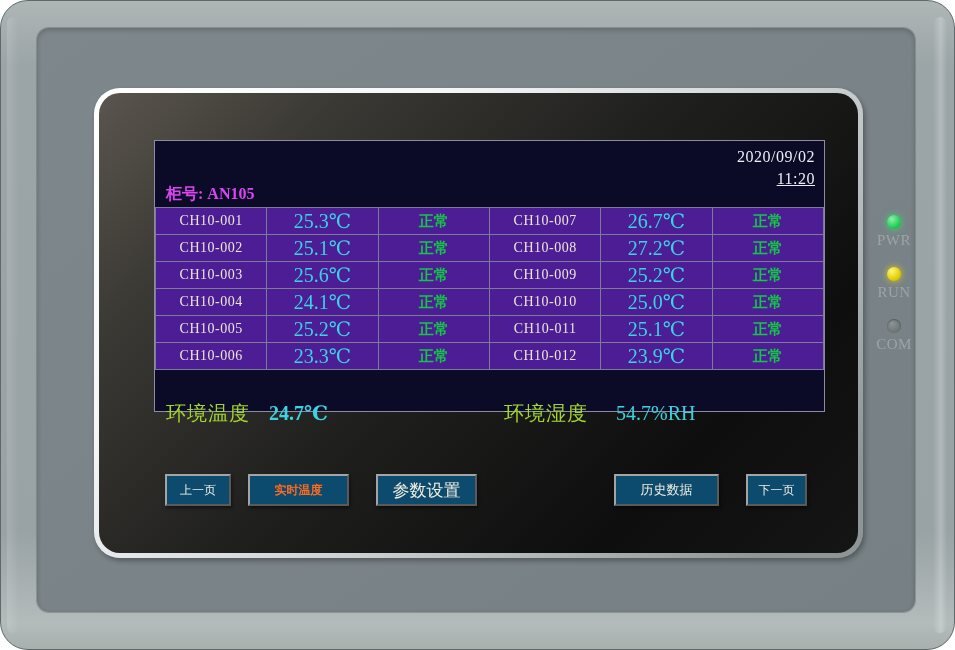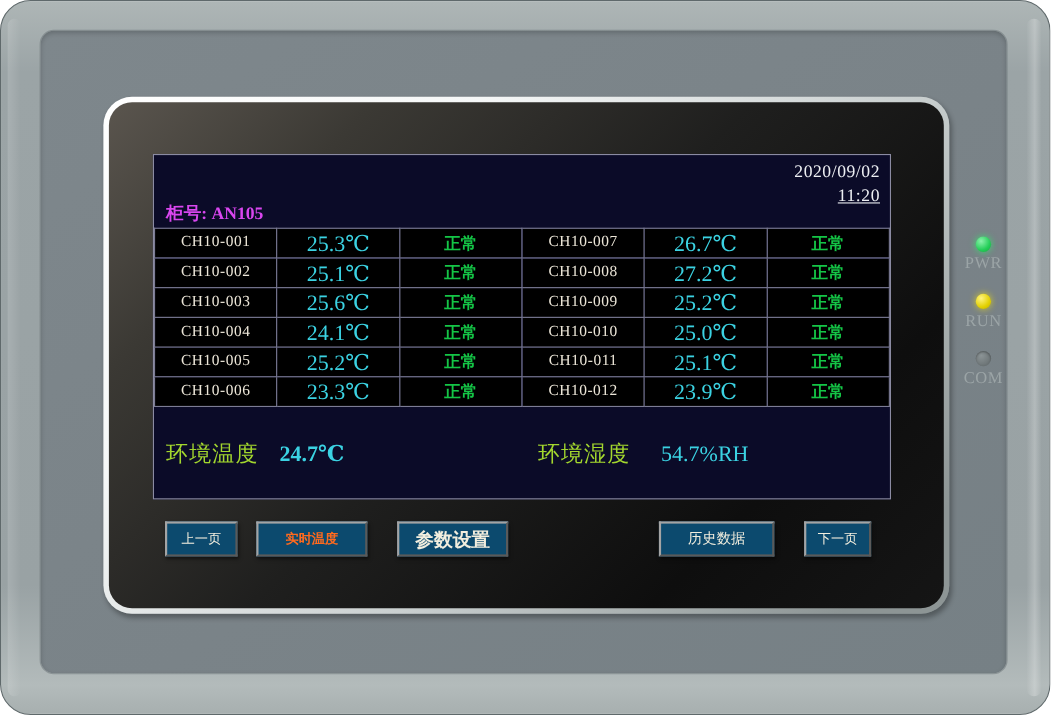--- a/index.html
+++ b/index.html
@@ -36,21 +36,21 @@
     background:linear-gradient(135deg,#ffffff 0%,#f5f7f7 28%,#c9cfcf 60%,#8d9595 92%);
     box-shadow:2px 3px 5px rgba(0,0,0,.30);
   }
   .glass {
     position:absolute; inset:5px; border-radius:21px;
     background:linear-gradient(135deg,#5a554e 0%,#3b3934 20%,#1f1f1e 48%,#0e0e0e 78%,#151515 100%);
     overflow:hidden;
   }
 
   .lcd {
-    position:absolute; left:40px; top:47px; width:671px; height:314px;
+    position:absolute; left:55px; top:47px; width:671px; height:272px;
     background:#0b0b28; border:1px solid #8b8ba2;
     font-family:"Liberation Serif","DejaVu Serif",serif;
     padding-left:12px;
   }
 
   .lcd .date  { position:absolute; top:7px;  right:9px; color:#eceef2; font-size:16px; letter-spacing:.5px; }
   .lcd .time  { position:absolute; top:29px; right:9px; color:#eceef2; font-size:16px; letter-spacing:.5px;text-decoration:underline; }
   .lcd .cab   { position:absolute; top:43px; left:11px; color:#d946ef; font-size:16px; font-weight:bold; }
 
   table.mon {
@@ -58,21 +58,21 @@
     border-collapse:collapse; table-layout:fixed;
   }
   table.mon th, table.mon td {
     border:1px solid #7c7c94; text-align:center; height:27px; padding:0;
     overflow:hidden; white-space:nowrap;
   }
   table.mon th {
     background:linear-gradient(180deg,#4a4aff 0%,#1c1ce6 35%,#1a1ae0 100%);
     color:#ffffff; font-size:15px; font-weight:bold;
   }
-  table.mon td { background:#000000; }
+  table.mon td { background:#4c1d95; }
   td.c-id     { color:#ece6d8; font-size:14px; letter-spacing:.5px; }
   td.c-temp   { color:#3bd2e2; font-size:20px; }
   td.c-status { color:#14c546; font-size:15px; font-weight:bold; }
 
   .amb { position:absolute; top:259px; left:0; width:100%; height:26px; }
   .amb span { position:absolute; top:0; font-size:20px; line-height:26px; white-space:nowrap; }
   .amb .alab { color:#a3d72e; letter-spacing:1px; }
   .amb .aval { color:#3bd2e2; }
   .amb .t-lab { left:11px; }  .amb .t-val { left:114px;font-weight:bold; }
   .amb .h-lab { left:349px; } .amb .h-val { left:461px; }
@@ -81,21 +81,21 @@
     position:absolute; top:333px; height:32px;
     background:#0c4a6e;
     border:2px solid; border-color:#a4a4a4 #5a5a5a #5a5a5a #a4a4a4;
     box-shadow:1px 2px 3px rgba(0,0,0,.5);
     color:#f2eede; font-family:"Liberation Sans","DejaVu Sans",sans-serif;
     display:flex; align-items:center; justify-content:center;
     cursor:pointer; white-space:nowrap;
   }
   .btn-prev    { left:10px;  width:66px;  font-size:12px; }
   .btn-rt      { left:93px;  width:101px; font-size:12px; font-weight:bold; color:#ff6a1e; }
-  .btn-param   { left:221px; width:101px; font-size:17px; font-weight:bold; }
+  .btn-param   { left:221px; width:101px; font-size:17px; font-weight:normal; }
   .btn-alarm   { left:346px; width:103px; font-size:17px; font-weight:bold; }
   .btn-hist    { left:459px; width:105px; font-size:13px; }
   .btn-next    { left:591px; width:61px;  font-size:12px; }
 
   .led-group { position:absolute; left:866px; width:54px; text-align:center; }
   .lg-pwr { top:214px; } .lg-run { top:266px; } .lg-com { top:318px; }
   .led-dot { width:14px; height:14px; border-radius:50%; margin:0 auto; }
   .dot-pwr { background:radial-gradient(circle at 35% 30%,#8bf2ab,#24ce58 60%,#15aa3f); box-shadow:0 0 7px rgba(50,230,110,.85); }
   .dot-run { background:radial-gradient(circle at 35% 30%,#fff480,#e2d000 60%,#bcae00); box-shadow:0 0 7px rgba(232,216,20,.85); }
   .dot-com { background:radial-gradient(circle at 35% 30%,#8c9496,#6d7577 70%); box-shadow:inset 0 1px 2px rgba(0,0,0,.35); }

